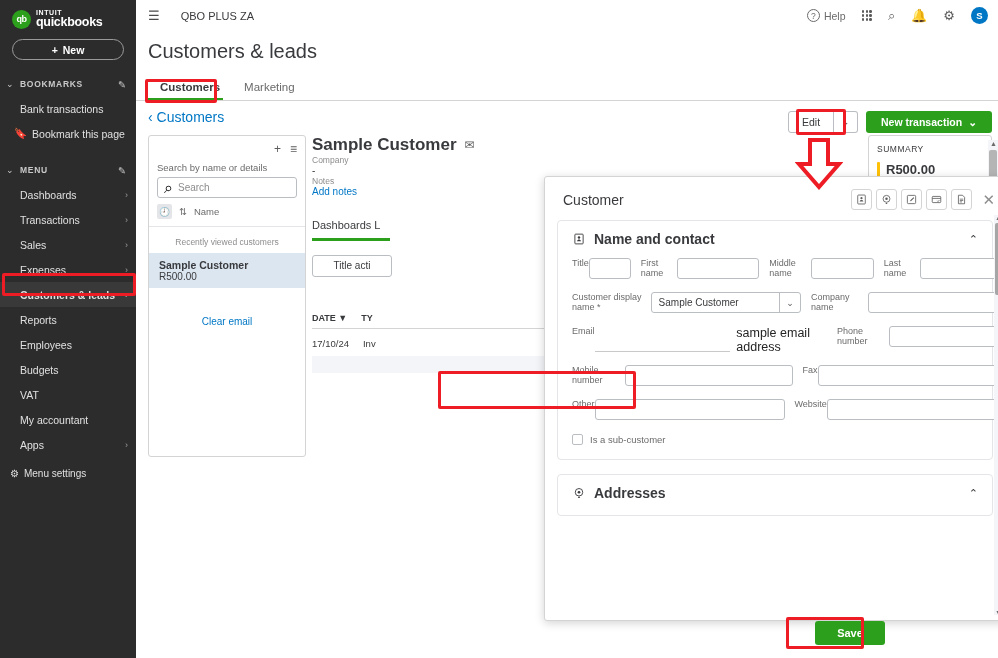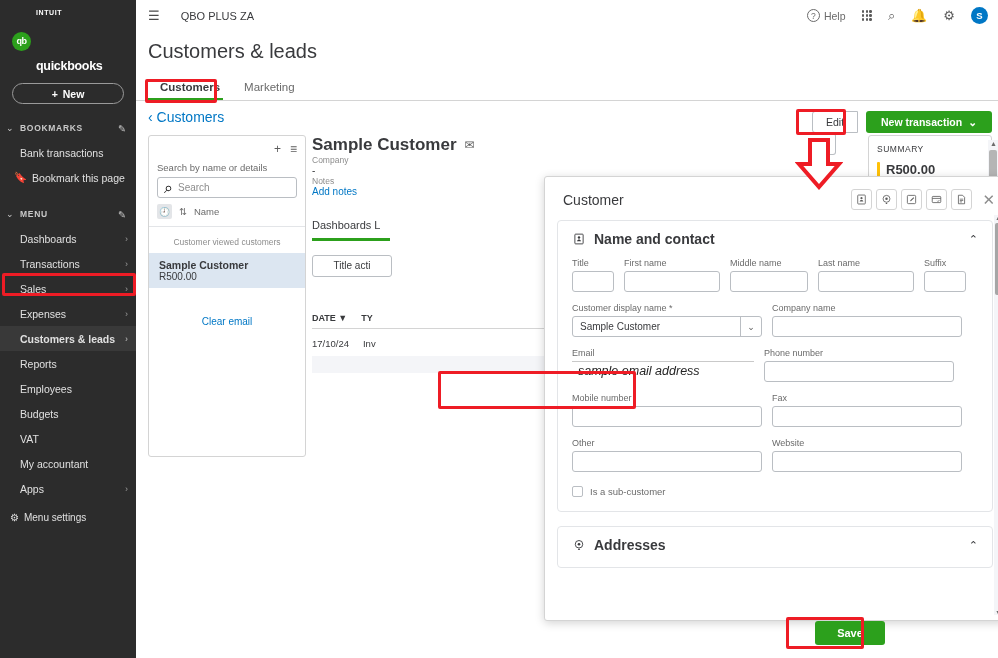--- a/index.html
+++ b/index.html
@@ -16,21 +16,21 @@
     color: #d9d9d9; flex: 0 0 136px; position: relative;
   }
   .brand { padding: 9px 0 0 12px; display: flex; align-items: center; gap: 5px; }
   .qb-logo {
     width: 19px; height: 19px; border-radius: 50%; background: #2ca01c;
     color: #fff; font-size: 9px; font-weight: bold; display: flex;
     align-items: center; justify-content: center; letter-spacing: -.5px;
   }
   .brand-text { line-height: 1.05; }
   .brand-intuit { font-size: 7px; color: #fff; letter-spacing: .6px; font-weight: bold; }
-  .brand-qb { font-size: 12.5px; color: #fff; font-weight: bold; letter-spacing: -.3px; margin-top: 44px; }
+  .brand-qb { font-size: 12.5px; color: #fff; font-weight: bold; letter-spacing: -.3px; }
 
   .new-btn {
     margin: 10px 12px 0 12px; height: 21px; border: 1px solid #9a9a9a;
     border-radius: 11px; color: #fff; font-size: 10.5px; font-weight: bold;
     display: flex; align-items: center; justify-content: center; gap: 5px;
     background: transparent; cursor: pointer;
   }
 
   .sect-head {
     display: flex; align-items: center; padding: 0 10px 0 6px;
@@ -167,56 +167,56 @@
   .msection {
     margin: 2px 12px 0 12px; border: 1px solid #e3e5e8; border-radius: 4px;
     background: #fff; padding: 10px 14px 14px 14px;
   }
   .sec-head { display: flex; align-items: center; gap: 9px; }
   .sec-ico { width: 13px; height: 13px; color: #393a3d; display: flex; align-items: center; justify-content: center; }
   .sec-title { font-size: 14px; font-weight: bold; color: #393a3d; }
   .sec-chev { margin-left: auto; font-size: 11px; color: #393a3d; }
 
   .frow { display: flex; gap: 10px; margin-top: 11px; }
-  .fld { display: flex; flex-direction: column; }
+  .fld { display: flex; flex-direction: row; }
   .flabel { font-size: 9px; color: #6b6b6b; margin-bottom: 3px; }
   .finput { height: 21px; border: 1px solid #babec3; border-radius: 3px; background: #fff; }
   .finput.sel { display: flex; align-items: center; padding: 0 0 0 7px; font-size: 10px; color: #393a3d; }
   .sel-chev {
     margin-left: auto; width: 21px; height: 19px; border-left: 1px solid #babec3;
     display: flex; align-items: center; justify-content: center; font-size: 9px; color: #5c5c5c;
   }
   .w-title { width: 42px; } .w-first { width: 96px; } .w-mid { width: 78px; }
   .w-last { width: 96px; } .w-suffix { width: 42px; }
   .w-half { width: 190px; }
   .chk-row { display: flex; align-items: center; gap: 7px; margin-top: 14px; }
   .chk { width: 11px; height: 11px; border: 1px solid #babec3; border-radius: 2px; }
   .chk-lab { font-size: 9.5px; color: #6b6b6b; }
 
   
   .email-fld { position: relative; }
-  .email-val { font-size: 12.5px; color: #252525; padding-left: 6px; font-style: italic; }
+  .email-val { font-size: 12.5px; color: #252525; padding-left: 6px; }
   .email-line { border-bottom: 1px solid #c9c9c9; width: 182px; margin-bottom: 2px; }
 
   
   .mscroll {
     position: absolute; right: 2px; top: 38px; width: 9px; height: 400px; background: #f4f5f8;
   }
   .mscroll .thumb { position: absolute; top: 8px; left: 1px; width: 7px; height: 72px; background: #a6a6a6; border-radius: 2px; }
   .mscroll .up, .mscroll .dn { position: absolute; left: 1px; font-size: 7px; color: #6b6b6b; }
   .mscroll .up { top: -1px; } .mscroll .dn { bottom: -1px; }
 
   
   #pagescroll { position: absolute; right: 0; top: 140px; width: 10px; height: 345px; background: #f4f5f8; z-index: 5; }
   #pagescroll .thumb { position: absolute; top: 10px; left: 1px; width: 8px; height: 95px; background: #b5b5b5; border-radius: 2px; }
   #pagescroll .up, #pagescroll .dn { position: absolute; left: 2px; font-size: 7px; color: #6b6b6b; }
   #pagescroll .up { top: 0; } #pagescroll .dn { bottom: 0; }
 
   
-  .edit-wrap { position: absolute; right: 140px; top: 111px; display: flex; z-index: 20; flex-direction: column; }
+  .edit-wrap { position: absolute; right: 140px; top: 111px; display: flex; z-index: 20; }
   .edit-btn {
     width: 46px; height: 22px; border: 1px solid #babec3; border-radius: 3px 0 0 3px;
     font-size: 10.5px; color: #393a3d; display: flex; align-items: center; justify-content: center;
     background: #fff; cursor: pointer;
   }
   .edit-drop {
     width: 24px; height: 22px; border: 1px solid #babec3; border-left: none; border-radius: 0 3px 3px 0;
     display: flex; align-items: center; justify-content: center; font-size: 9px; color: #393a3d;
     background: #fff; cursor: pointer;
   }
@@ -385,21 +385,21 @@
             <span>⌕</span>
             <span class="sp">Search</span>
           </div>
           <div class="sort-row">
             <span class="hist-ico">🕘</span>
             <span class="sort-name">⇅</span>
             <span class="sort-name">Name</span>
           </div>
         </div>
         <div class="list-div"></div>
-        <div class="recent">Customer viewed customers</div>
+        <div class="recent">Recently viewed customers</div>
         <div class="cust-row">
           <div class="cust-name">Sample Customer</div>
           <div class="cust-bal">R500.00</div>
         </div>
         <div class="clear-list">Clear email</div>
       </div>
 
       <div class="detail-col">
         <div class="cust-head">
           <span class="cust-title">Sample Customer</span>

